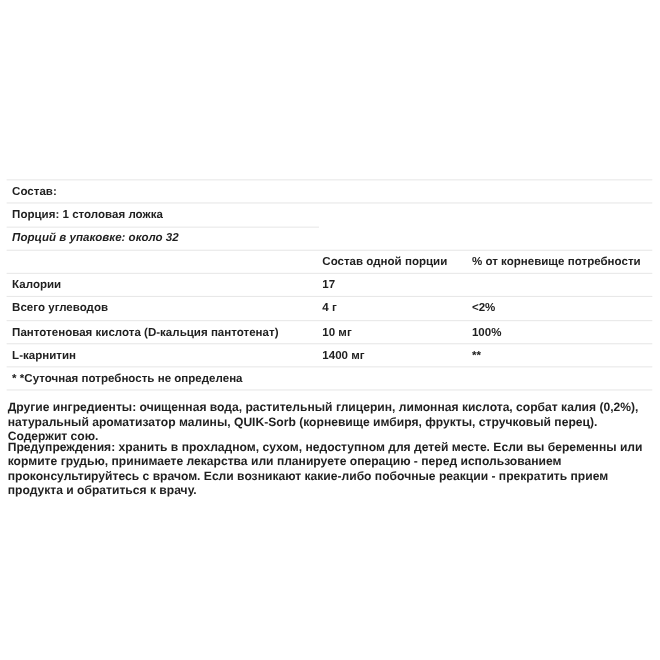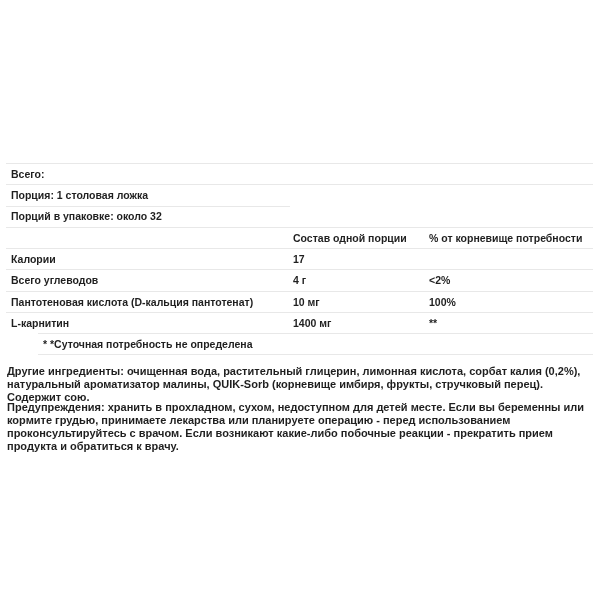--- a/index.html
+++ b/index.html
@@ -23,30 +23,30 @@
     }
     .row {
       position: relative;
       height: 21.3px;
       border-top: 1px solid #e8e8e8;
       box-sizing: border-box;
       font-size: 10.5px;
       font-weight: bold;
       line-height: 20px;
     }
-    .row.short-border { border-top: none; }
+    .row.short-border { border-top: none; font-style: italic; }
     .row.short-border::before {
       content: "";
       position: absolute;
       top: 0;
       left: 0;
       width: 284px;
       border-top: 1px solid #e8e8e8;
     }
-    .row.last { border-bottom: 1px solid #e8e8e8; margin-left: 32px; }
+    .row.last { border-bottom: 1px solid #e8e8e8; }
     .cell {
       position: absolute;
       top: 0;
       white-space: nowrap;
     }
     .c1 { left: 5px; }
     .c2 { left: 287px; text-align: right; }
     .c3 { left: 423px; }
     .para {
       position: absolute;
@@ -59,21 +59,21 @@
       margin: 0;
     }
     .p1 { top: 365px; }
     .p2 { top: 401px; }
   </style>
 </head>
 <body>
 
 <div class="panel">
   <div class="row">
-    <span class="cell c1">Всего:</span>
+    <span class="cell c1">Состав:</span>
   </div>
   <div class="row">
     <span class="cell c1">Порция: 1 столовая ложка</span>
   </div>
   <div class="row short-border">
     <span class="cell c1">Порций в упаковке: около 32</span>
   </div>
   <div class="row">
     <span class="cell c2">Состав одной порции</span>
     <span class="cell c3">% от корневище потребности</span>

